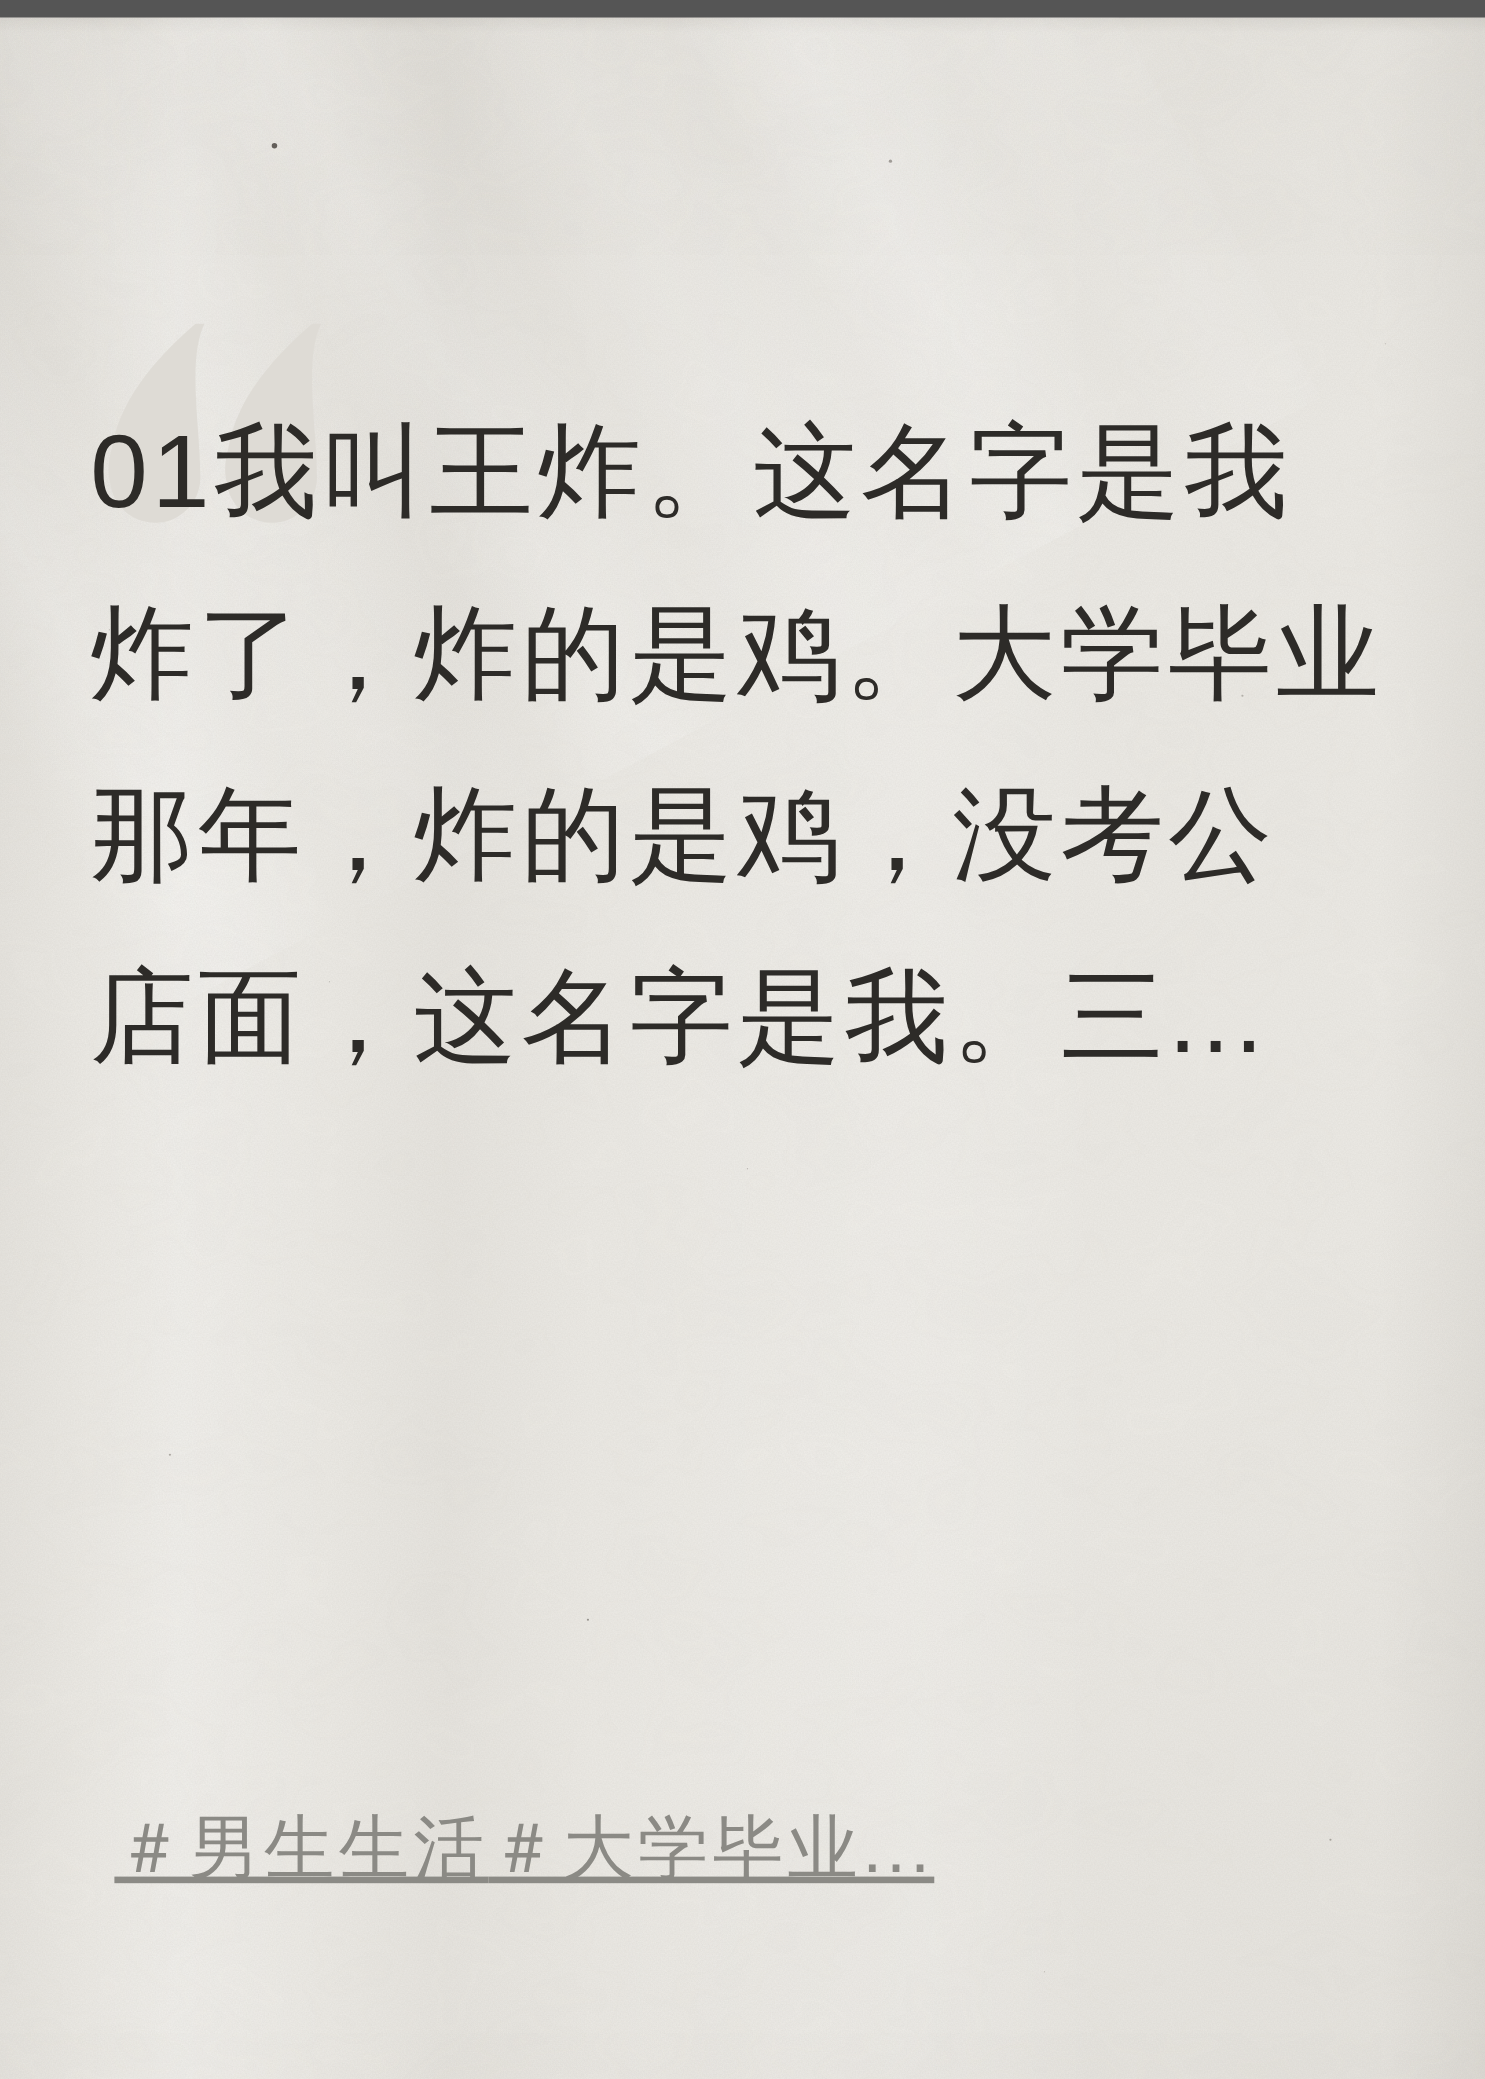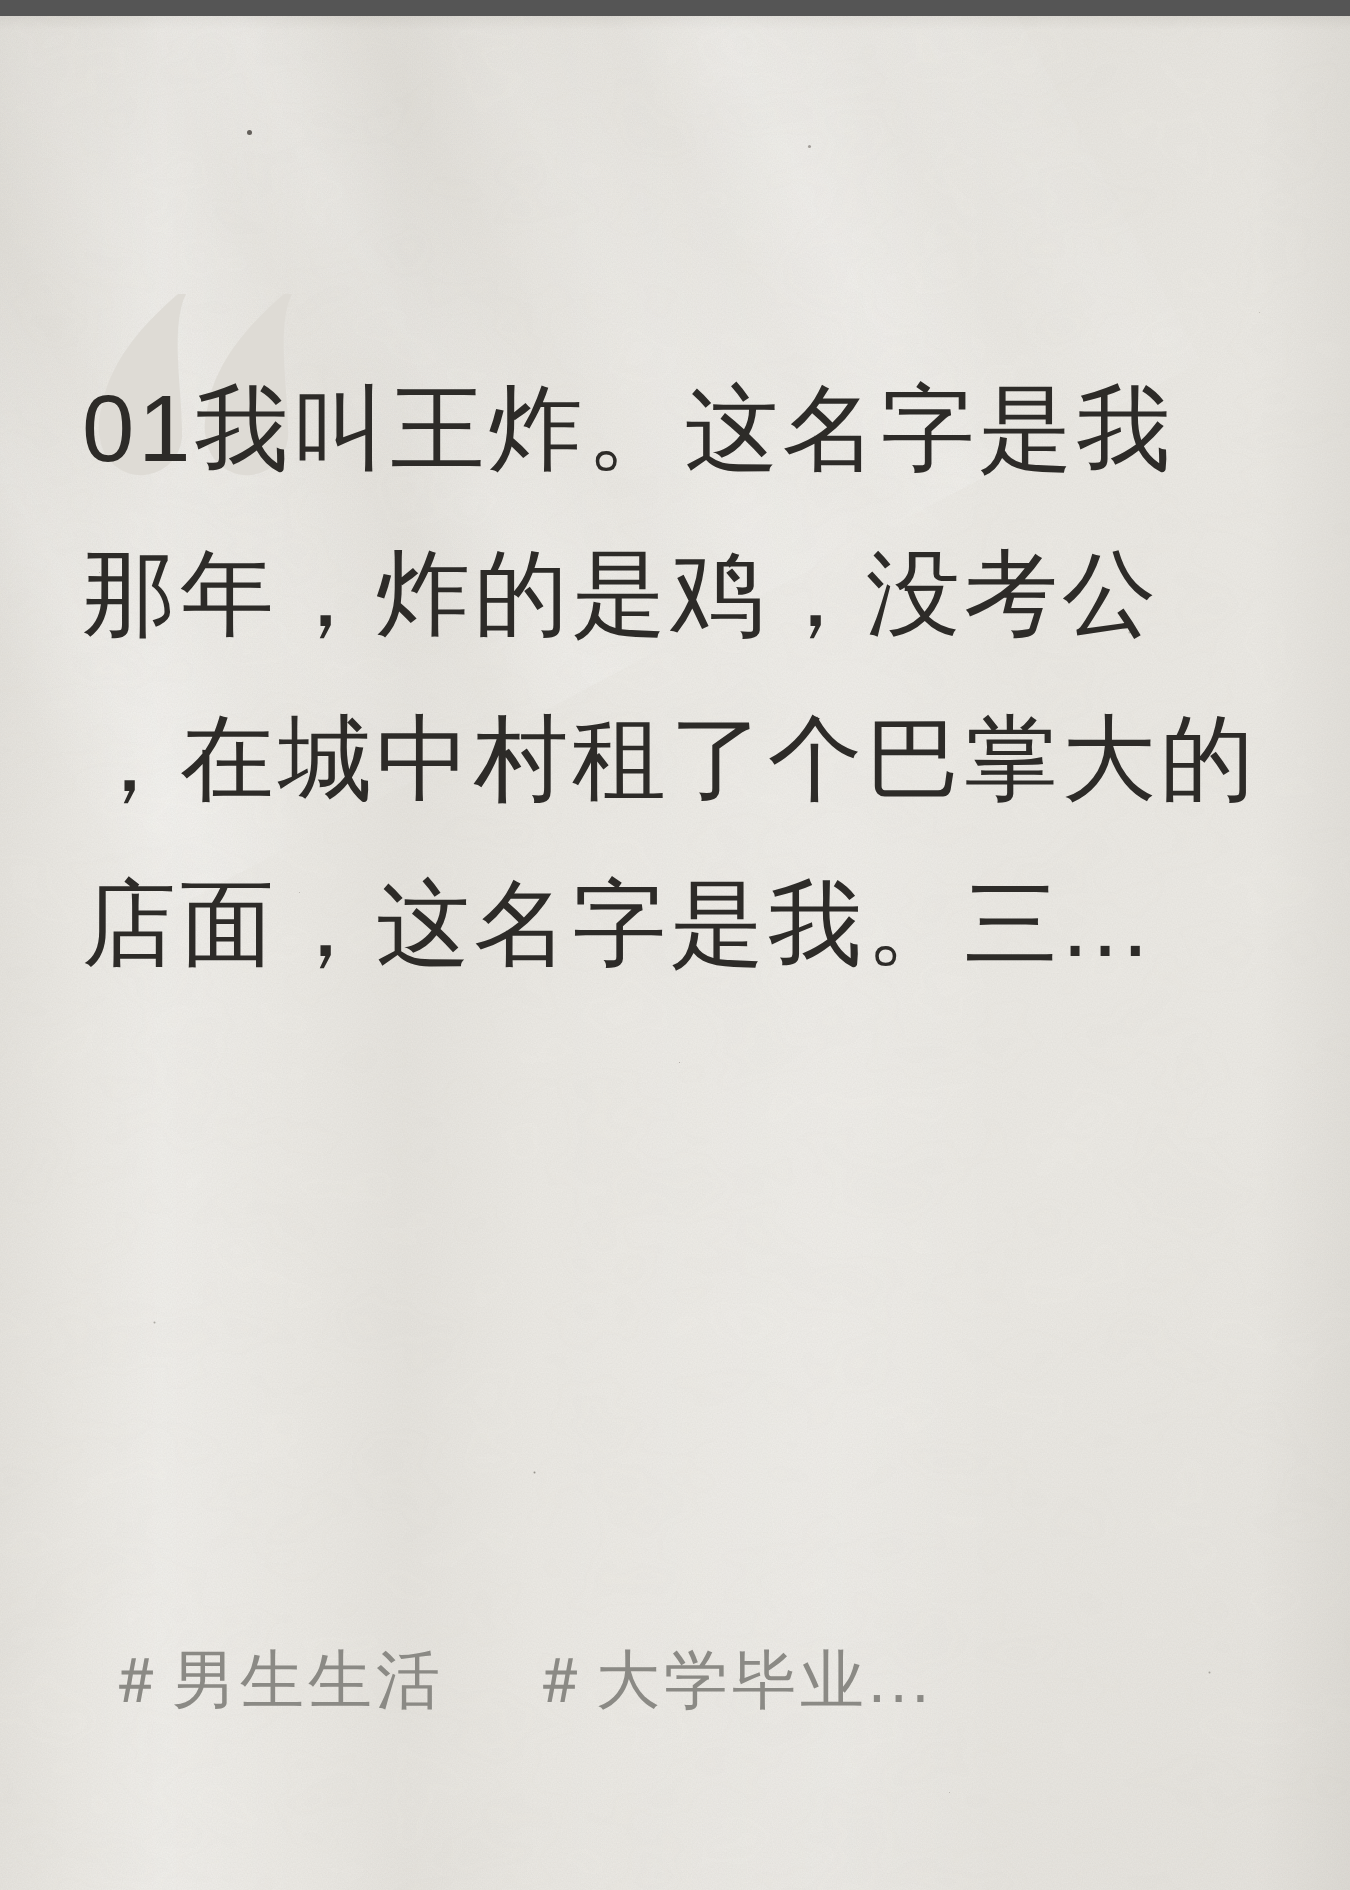--- a/index.html
+++ b/index.html
@@ -69,23 +69,23 @@
   
   .body-text{
     position:absolute;left:82px;top:330px;width:1230px;
     font-size:94px;line-height:165px;letter-spacing:4px;
     color:#2d2b28;white-space:nowrap;
   }
   .body-text .line{height:165px;}
   
   .hashtags{
     position:absolute;left:104px;top:1618px;
-    display:flex;column-gap:84px;
+    display:flex;
     font-size:64px;line-height:92px;letter-spacing:4px;
-    color:#8b8a85;white-space:nowrap;
+    color:#8b8a85;white-space:nowrap;text-decoration:underline;
   }
 </style>
 </head>
 <body>
 
 <div class="page">
 
   <div class="tex shade-soft"></div>
   <div class="streak"></div>
   <div class="tex band-vertical"></div>
@@ -107,22 +107,22 @@
 
   <svg class="quote" width="210" height="190" viewBox="0 0 105 95" aria-hidden="true">
     <g fill="#dedbd5">
       <path d="M42 0 C28 12 8 32 4 56 C2 63 2 68 3 72 A20 20 0 1 0 44 68 C44 48 38 16 46 0 Z"></path>
       <path d="M95 0 C81 12 61 32 57 56 C55 63 55 68 56 72 A20 20 0 1 0 97 68 C97 48 91 16 99 0 Z"></path>
     </g>
   </svg>
 
   <div class="body-text">
     <div class="line">01我叫王炸。这名字是我</div>
+    <div class="line">炸了，炸的是鸡。大学毕业</div>
     <div class="line">那年，炸的是鸡，没考公</div>
-    <div class="line">，在城中村租了个巴掌大的</div>
     <div class="line">店面，这名字是我。三...</div>
   </div>
 
   <div class="hashtags">
     <span>＃男生生活</span>
     <span>＃大学毕业...</span>
   </div>
 
   <div class="bottom-edge"></div>
 </div>

